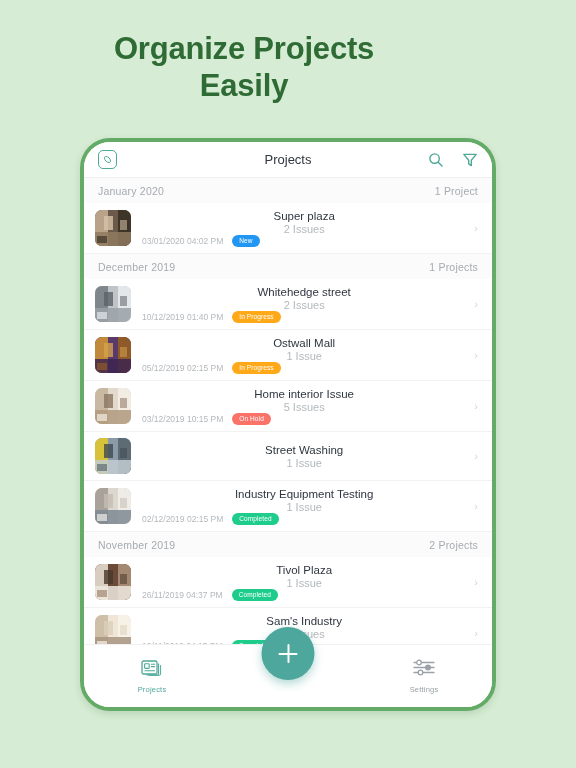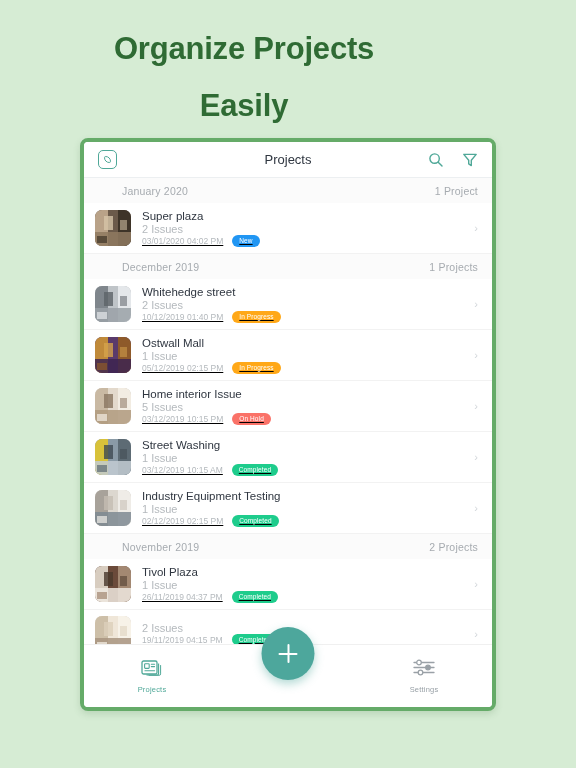--- a/index.html
+++ b/index.html
@@ -22,32 +22,32 @@
     top: 30px;
     left: 0;
     width: 488px;
     text-align: center;
     color: #2f6b34;
     font-size: 31px;
     font-weight: bold;
     line-height: 37px;
     letter-spacing: -0.2px;
   }
-  .headline .l2 { display: block; margin-top: 20px; }
+  .headline .l2 { display: block; }
 
   
   .phone {
     position: absolute;
     left: 80px;
     top: 138px;
     width: 416px;
     height: 573px;
     background: #ffffff;
     border: 4px solid #65ab68;
-    border-radius: 8px;
+    border-radius: 30px;
     overflow: hidden;
     display: flex;
     flex-direction: column;
     box-shadow: 0 3px 7px rgba(60,110,60,0.18);
   }
 
   
   .appbar {
     height: 36px;
     flex: 0 0 36px;
@@ -95,21 +95,20 @@
     overflow: hidden;
     background: #fbfbfb;
   }
   .section-head {
     height: 25px;
     display: flex;
     align-items: center;
     justify-content: space-between;
     padding: 0 14px;
     background: #fbfbfb;
-    margin-left: 24px;
   }
   .section-head .sh-left,
   .section-head .sh-right {
     font-size: 10.5px;
     color: #a6abb0;
     letter-spacing: 0.2px;
   }
 
   .row {
     display: flex;
@@ -128,39 +127,39 @@
     overflow: hidden;
     position: relative;
     background: #c8c8c8;
   }
   .thumb svg { display: block; width: 100%; height: 100%; }
 
   .row-body {
     margin-left: 11px;
     flex: 1 1 auto;
     min-width: 0;
+    text-align: center;
   }
   .row-title {
     font-size: 11.5px;
     color: #2f3640;
     line-height: 14px;
     margin-bottom: 1px;
     white-space: nowrap;
   }
   .row-issues {
     font-size: 11px;
     color: #b4b9bd;
     line-height: 11px;
   }
   .row-meta {
     display: flex;
     align-items: center;
     gap: 9px;
     line-height: 12px;
-    text-decoration: underline;
   }
   .row-date {
     font-size: 8.5px;
     color: #b4b9bd;
     white-space: nowrap;
   }
   .badge {
     display: inline-block;
     font-size: 6.5px;
     color: #fff;
@@ -361,24 +360,20 @@
     <rect x="23" y="0" width="13" height="36" fill="#5d6b74"></rect>
     <rect x="0" y="22" width="36" height="14" fill="#c2cbd2" opacity="0.85"></rect>
     <rect x="9" y="6" width="9" height="14" fill="#3f4a52" opacity="0.8"></rect>
     <rect x="25" y="10" width="7" height="10" fill="#3f4a52" opacity="0.55"></rect>
     <rect x="2" y="26" width="10" height="7" fill="#5d6b74" opacity="0.7"></rect>
   </svg>
         </div>
        <div class="row-body">
          <div class="row-title">Street Washing</div>
          <div class="row-issues">1 Issue</div>
-         <div class="row-meta">
-           <span class="row-date">03/12/2019 10:15 AM</span>
-           <span class="badge" style="background:#1ecc8c">Completed</span>
-         </div>
        </div>
        <div class="chevron">›</div>
       </div>
       <div class="row">
         <div class="thumb">
           <svg viewBox="0 0 36 36" preserveAspectRatio="none">
     <rect x="0" y="0" width="36" height="36" fill="#dcd7cf"></rect>
     <rect x="0" y="0" width="13" height="36" fill="#a8a29a"></rect>
     <rect x="23" y="0" width="13" height="36" fill="#efece7"></rect>
     <rect x="0" y="22" width="36" height="14" fill="#7e8a92" opacity="0.85"></rect>
@@ -429,20 +424,21 @@
     <rect x="0" y="0" width="36" height="36" fill="#efe6d8"></rect>
     <rect x="0" y="0" width="13" height="36" fill="#cdbfa8"></rect>
     <rect x="23" y="0" width="13" height="36" fill="#f7f2e8"></rect>
     <rect x="0" y="22" width="36" height="14" fill="#a89480" opacity="0.85"></rect>
     <rect x="9" y="6" width="9" height="14" fill="#dccfba" opacity="0.8"></rect>
     <rect x="25" y="10" width="7" height="10" fill="#dccfba" opacity="0.55"></rect>
     <rect x="2" y="26" width="10" height="7" fill="#f7f2e8" opacity="0.7"></rect>
   </svg>
         </div>
        <div class="row-body">
+         <div class="row-title">Sam's Industry</div>
          <div class="row-issues">2 Issues</div>
          <div class="row-meta">
            <span class="row-date">19/11/2019 04:15 PM</span>
            <span class="badge" style="background:#1ecc8c">Completed</span>
          </div>
        </div>
        <div class="chevron">›</div>
       </div>
     </div>
 

